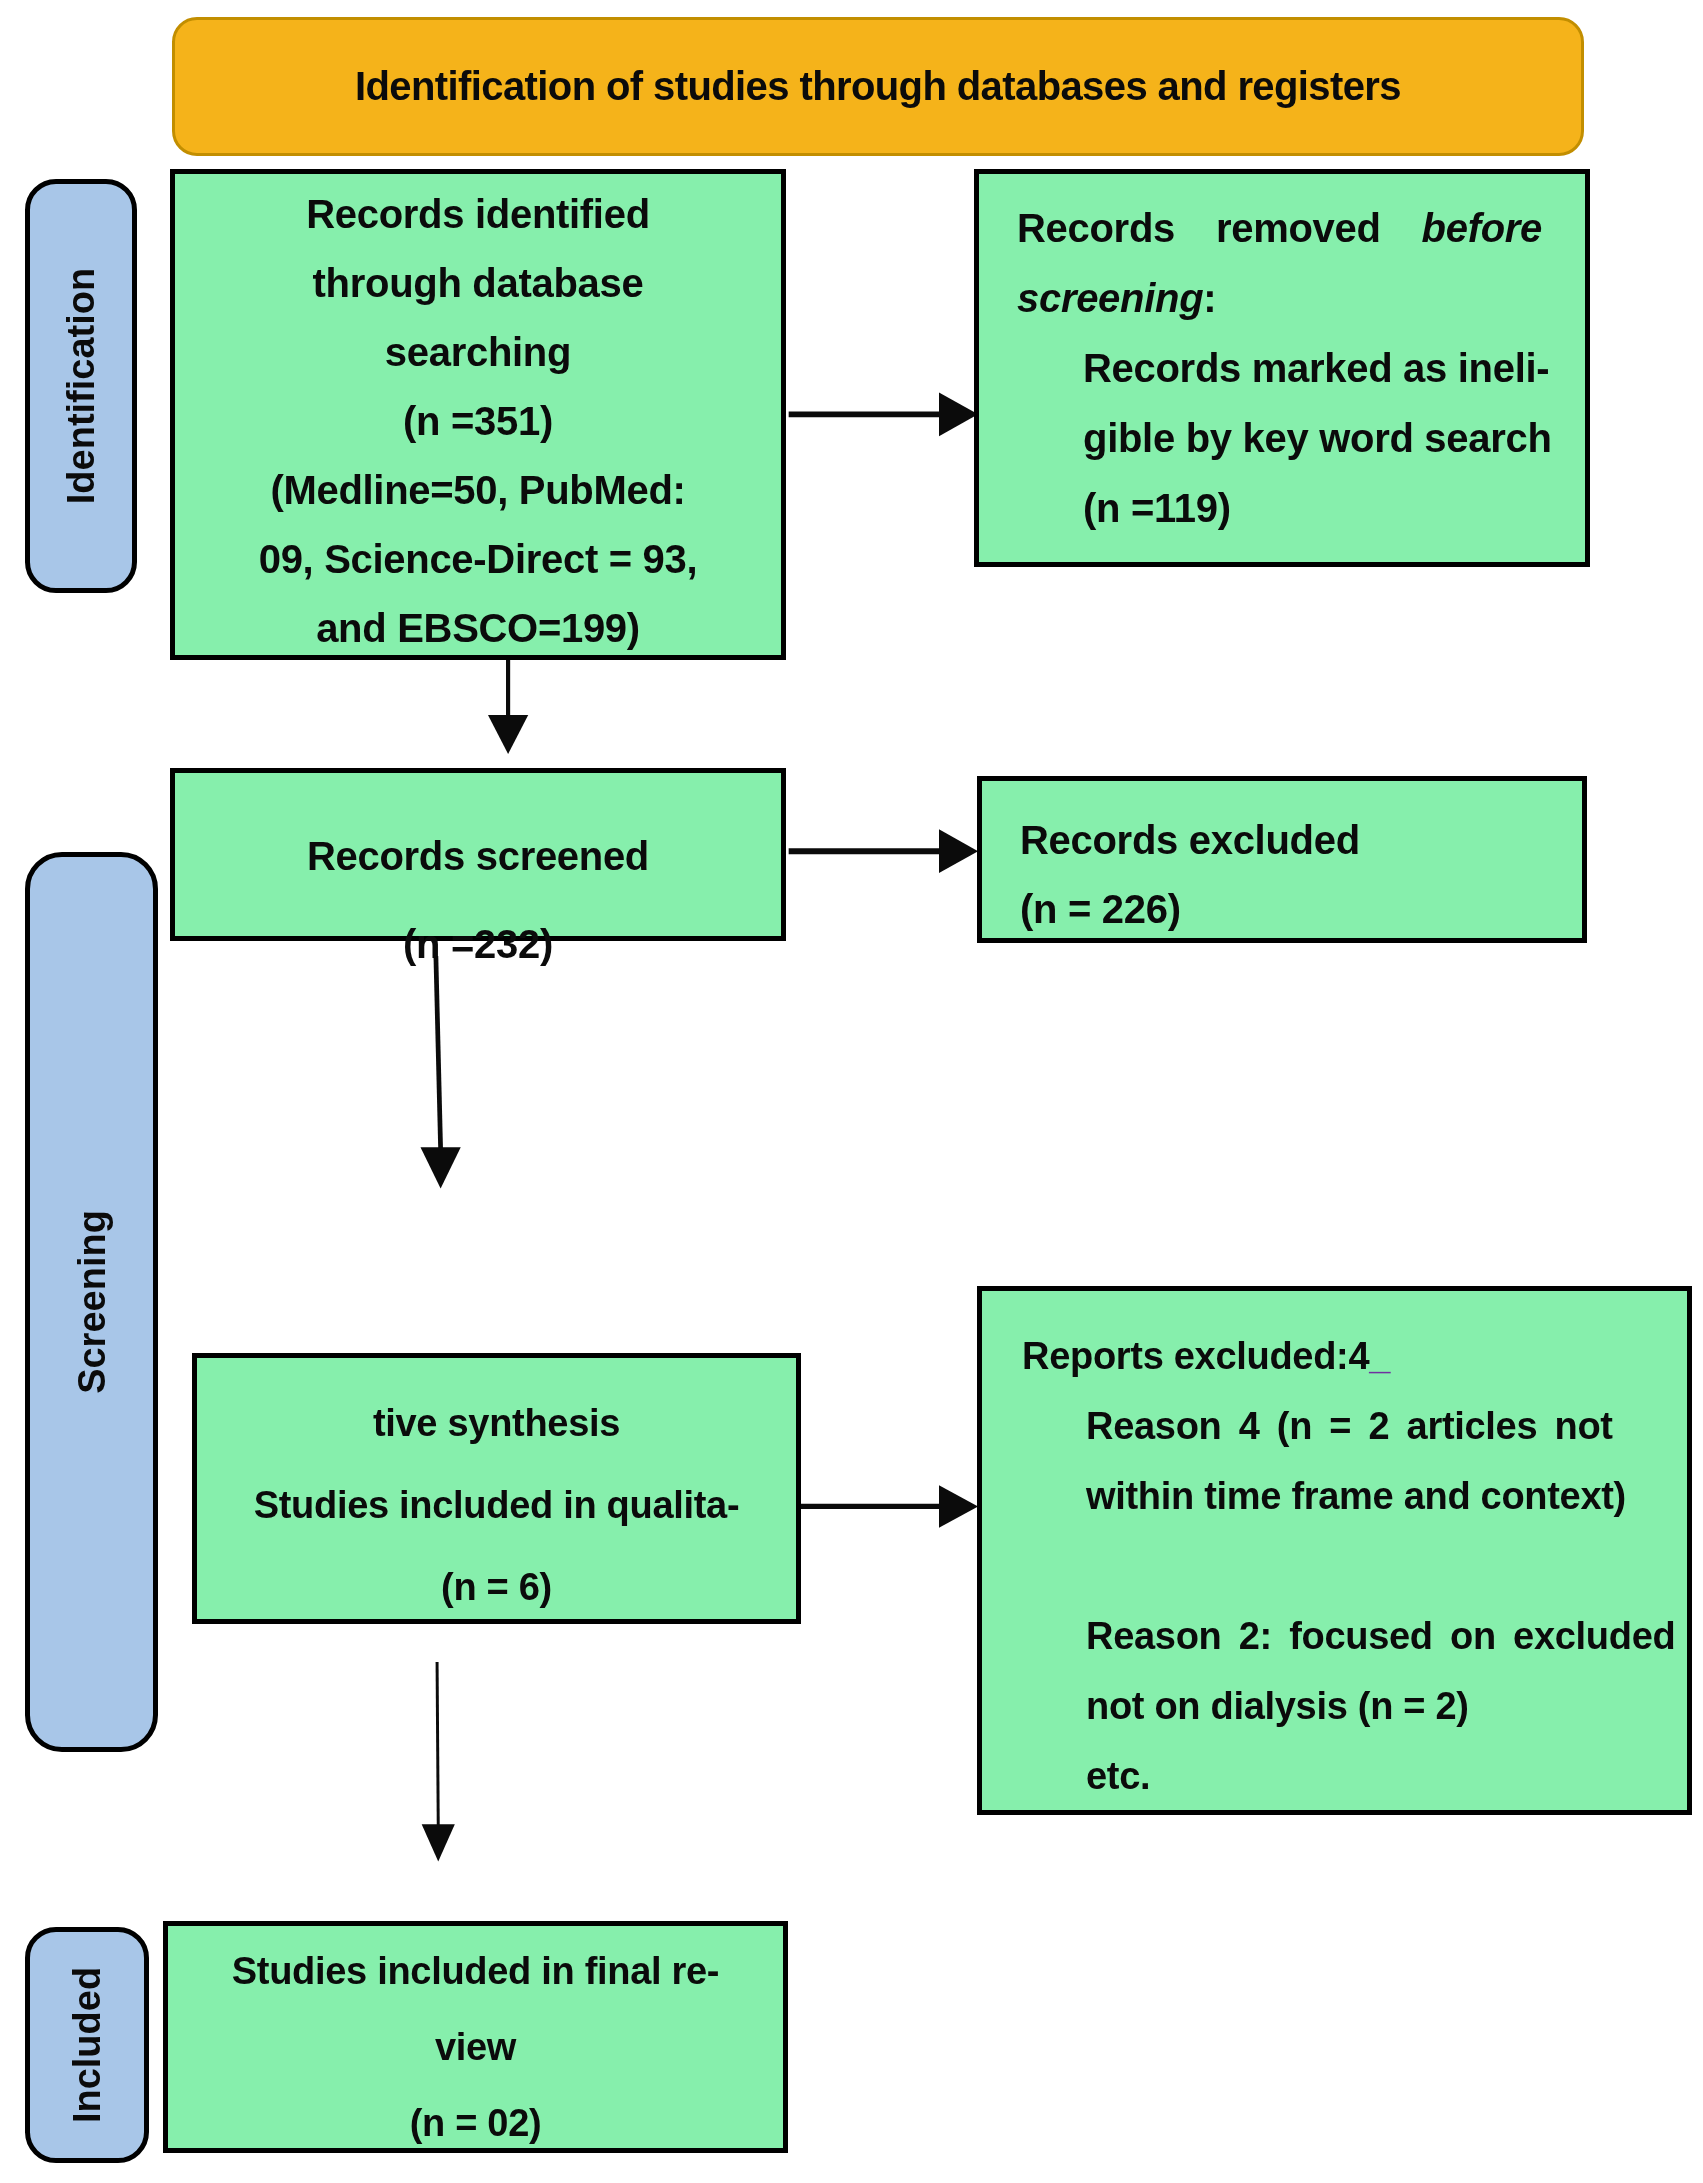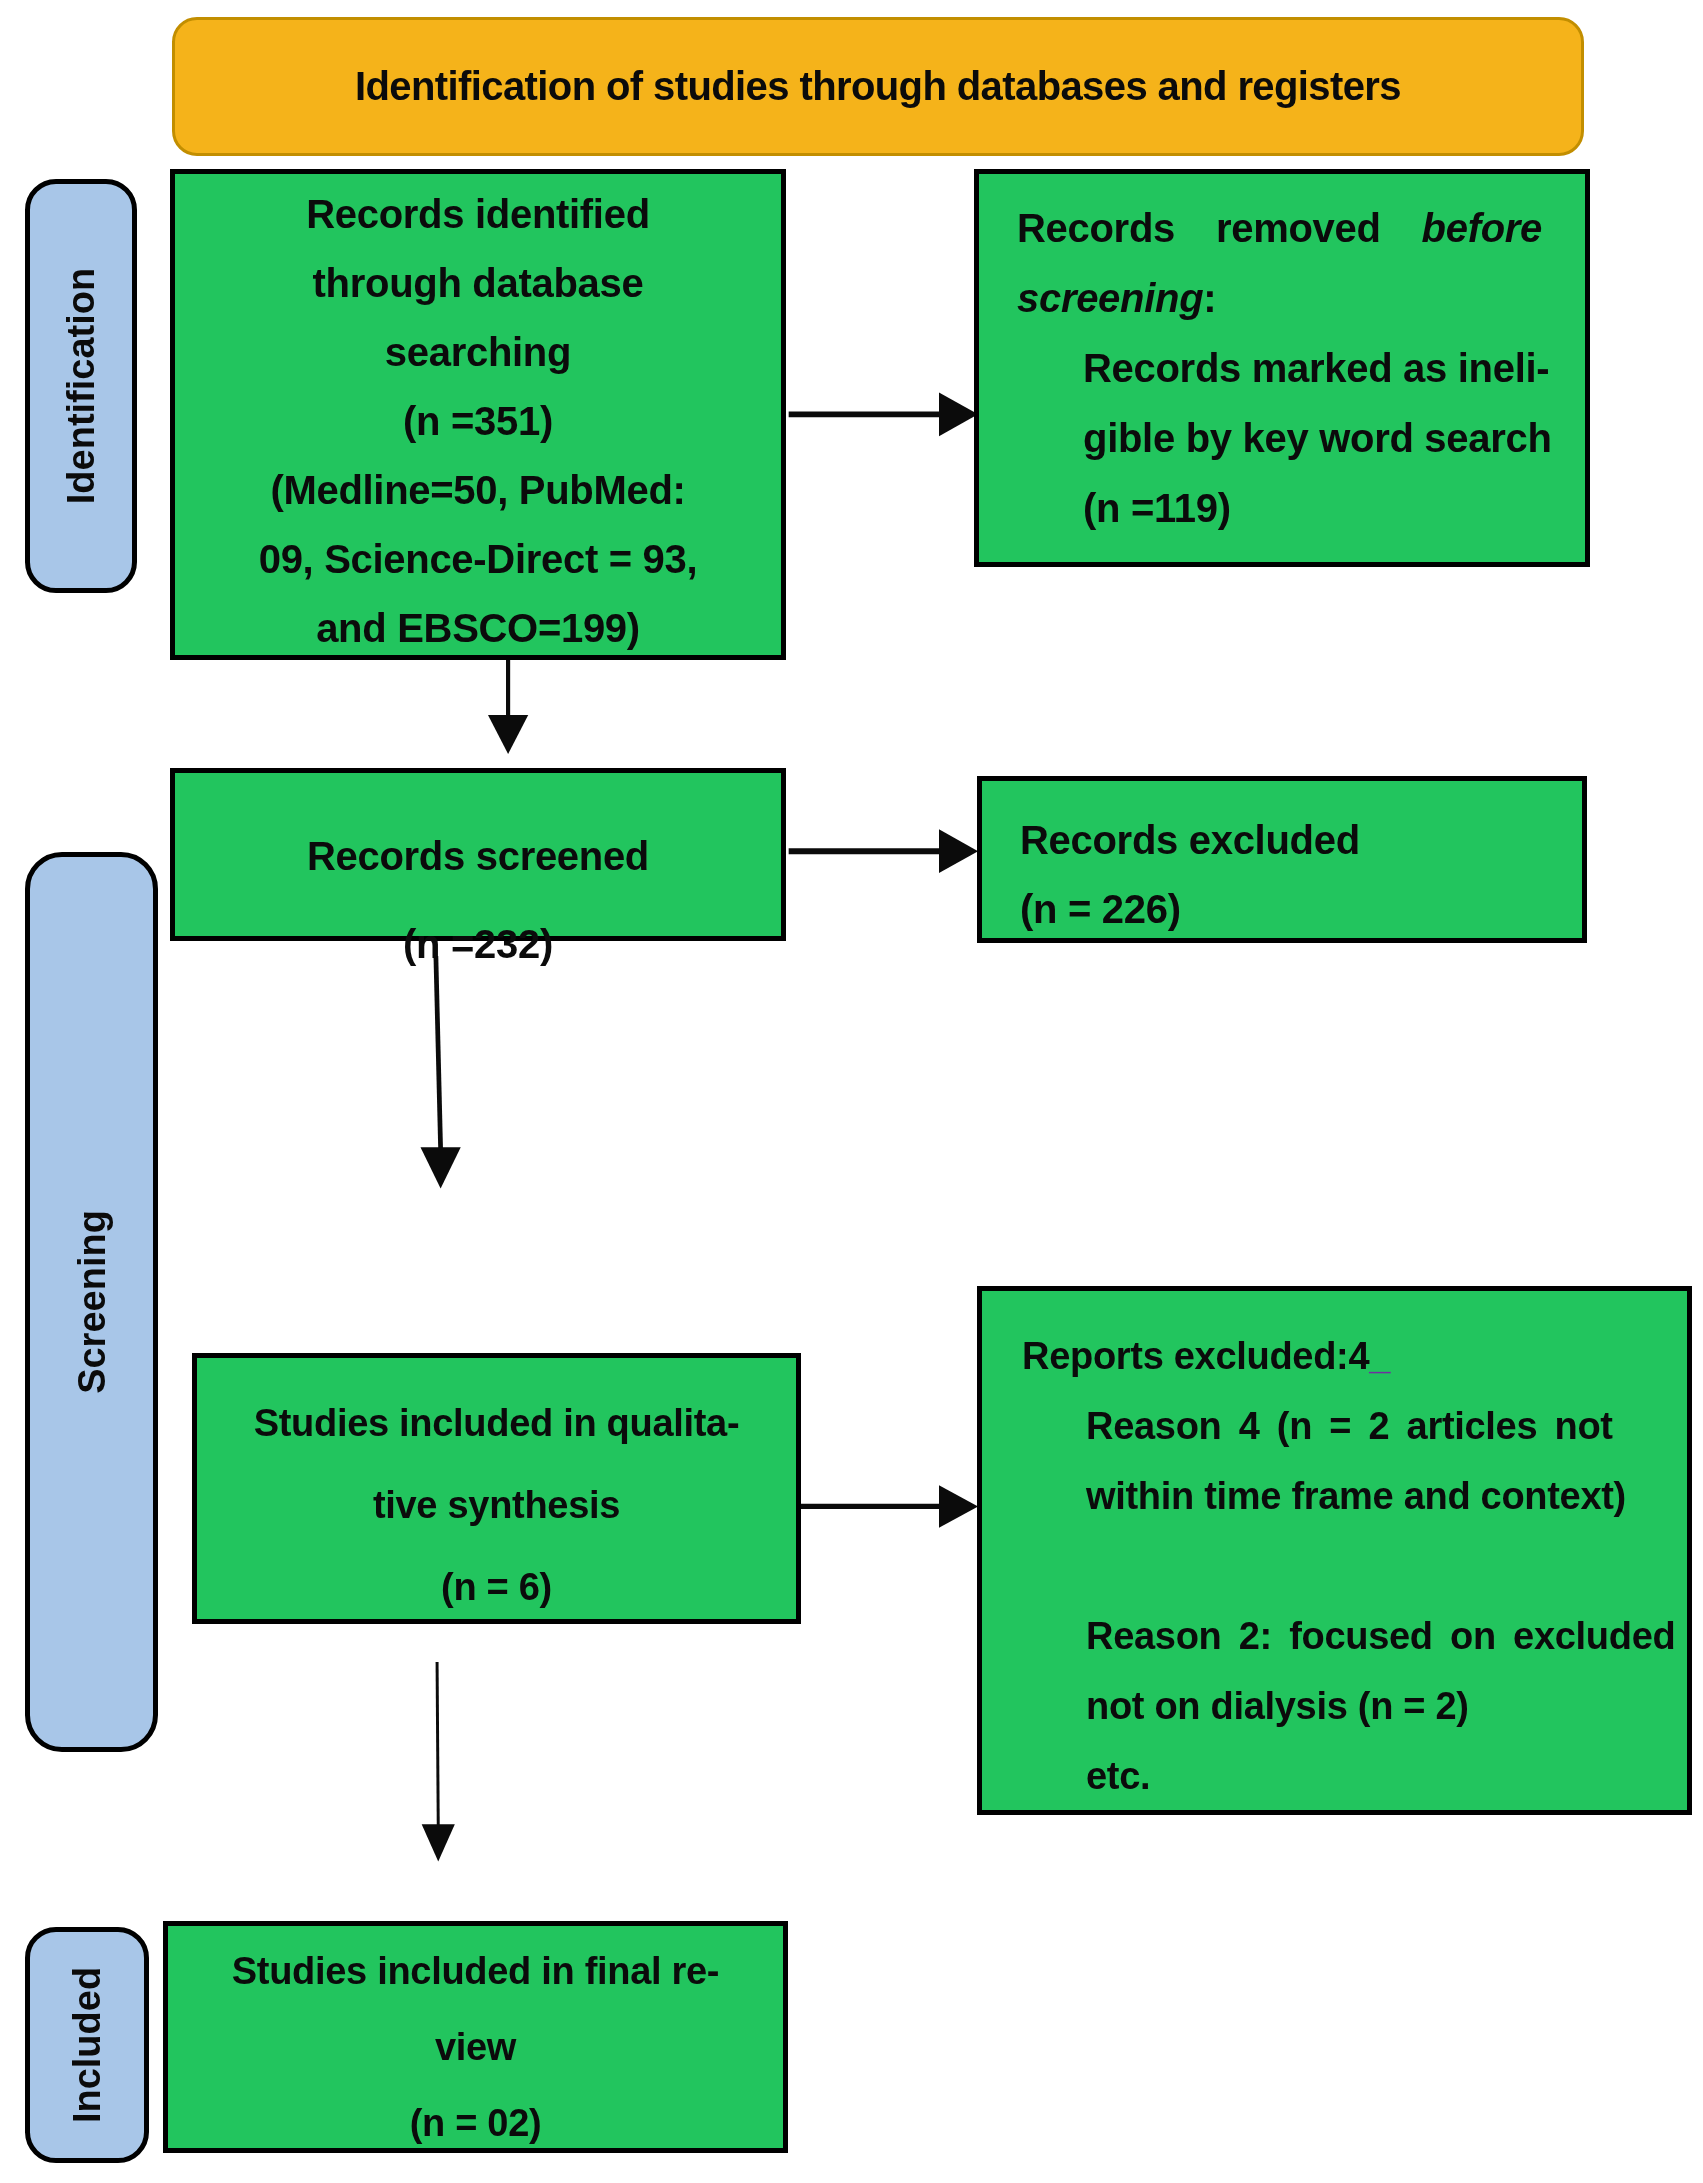--- a/index.html
+++ b/index.html
@@ -24,21 +24,21 @@
   .pill .vtext{
     position:absolute;left:50%;top:50%;
     transform:translate(-50%,-50%) rotate(-90deg);
     white-space:nowrap;font-size:38px;letter-spacing:0px;
   }
   #pill-identification{left:25px;top:179px;width:112px;height:414px;}
   #pill-screening{left:25px;top:852px;width:133px;height:900px;border-radius:37px;}
   #pill-included{left:25px;top:1927px;width:124px;height:236px;}
   
   .fbox{
-    position:absolute;background:#22c55e;border:5.3px solid #000;box-sizing:border-box;
+    position:absolute;background:#86efac;border:5.3px solid #000;box-sizing:border-box;
     font-size:40px;letter-spacing:-0.3px;z-index:2;
   }
   .center{text-align:center;}
   .line{white-space:nowrap;}
   #box-identified{left:170px;top:169px;width:616px;height:491px;padding-top:6px;}
   #box-identified .line{height:69px;line-height:69px;}
   #box-removed{left:974px;top:169px;width:616px;height:398px;padding:19px 43px 0 38px;}
   #box-removed .line{height:70px;line-height:70px;}
   #box-removed .justify-line{display:flex;justify-content:space-between;}
   #box-removed .indent{padding-left:66px;}
@@ -133,22 +133,22 @@
     <div class="line">Records screened</div>
     <div class="line">(n =232)</div>
   </div>
 
   <div class="fbox" id="box-excluded">
     <div class="line">Records excluded</div>
     <div class="line">(n = 226)</div>
   </div>
 
   <div class="fbox center" id="box-qualitative">
+    <div class="line">tive synthesis</div>
     <div class="line">Studies included in qualita-</div>
-    <div class="line">tive synthesis</div>
     <div class="line">(n = 6)</div>
   </div>
 
   <div class="fbox" id="box-reports">
     <div class="line">
       <span>Reports excluded:4</span><span class="purple-underscore">_</span>
     </div>
     <div class="line indent wide">Reason 4 (n = 2 articles not</div>
     <div class="line indent">within time frame and context)</div>
     <div class="line indent"></div>

